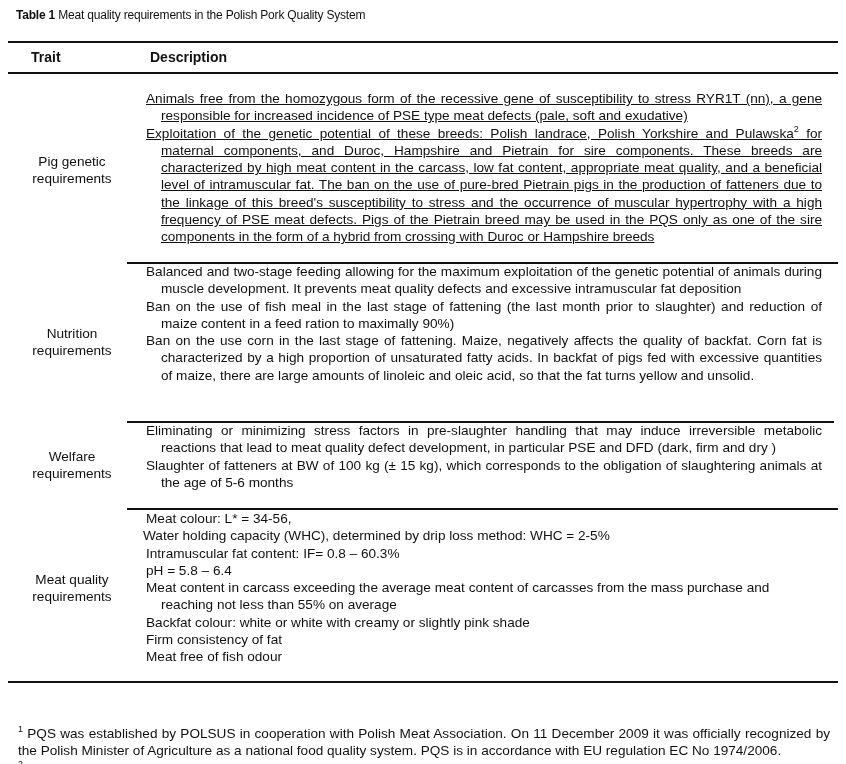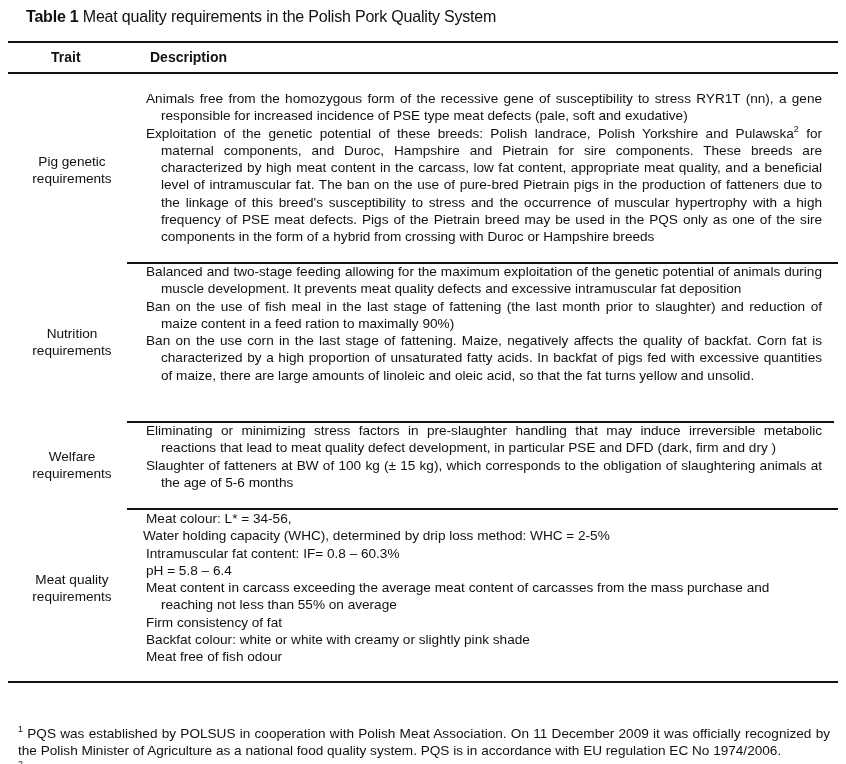--- a/index.html
+++ b/index.html
@@ -2,22 +2,22 @@
 <html><head>
 <meta charset="utf-8">
 <style>
   html, body { margin: 0; padding: 0; background: #ffffff; }
   body {
     width: 846px; height: 764px; position: relative; overflow: hidden;
     font-family: "Liberation Sans", sans-serif; color: #111;
     font-size: 13.4px;
   }
   .caption {
-    position: absolute; left: 26px; top: 8px;
-    font-size: 16px; letter-spacing: -0.2px;
+    position: absolute; left: 16px; top: 8px;
+    font-size: 12px; letter-spacing: -0.2px;
   }
   .caption b { font-weight: bold; }
   .hline { position: absolute; height: 1.5px; background: #111; }
   .th { position: absolute; top: 49px; font-weight: bold; font-size: 14px; }
   .trait {
     position: absolute; left: 10px; width: 124px; text-align: center;
     line-height: 17px; font-size: 13.6px;
   }
   .desc {
     position: absolute; left: 146px; width: 676px;
@@ -35,29 +35,29 @@
 </style>
 </head>
 <body>
 
 <div class="caption">
   <b>Table 1</b>
   <span>Meat quality requirements in the Polish Pork Quality System</span>
 </div>
 
 <div class="hline" style="left:8px; top:41px; width:830px;"></div>
-<div class="th" style="left:31px;margin-left:20px;">Trait</div>
+<div class="th" style="left:31px;">Trait</div>
 <div class="th" style="left:150px;">Description</div>
 <div class="hline" style="left:8px; top:72px; width:830px;"></div>
 
 <div class="trait" style="top:153px;">
   <div>Pig genetic</div>
   <div>requirements</div>
 </div>
-<div class="desc" style="top:90px;">
+<div class="desc" style="top:90px;text-decoration:underline;">
   <div class="item">Animals free from the homozygous form of the recessive gene of susceptibility to stress RYR1T (nn), a gene responsible for increased incidence of PSE type meat defects (pale, soft and exudative)</div>
   <div class="item"><span>Exploitation of the genetic potential of these breeds: Polish landrace, Polish Yorkshire and Pulawska</span><sup>2</sup><span> for maternal components, and Duroc, Hampshire and Pietrain for sire components. These breeds are characterized by high meat content in the carcass, low fat content, appropriate meat quality, and a beneficial level of intramuscular fat. The ban on the use of pure-bred Pietrain pigs in the production of fatteners due to the linkage of this breed's susceptibility to stress and the occurrence of muscular hypertrophy with a high frequency of PSE meat defects. Pigs of the Pietrain breed may be used in the PQS only as one of the sire components in the form of a hybrid from crossing with Duroc or Hampshire breeds</span></div>
 </div>
 <div class="hline" style="left:127px; top:262px; width:711px;"></div>
 
 <div class="trait" style="top:325px;">
   <div>Nutrition</div>
   <div>requirements</div>
 </div>
 <div class="desc" style="top:263px;">
@@ -80,22 +80,22 @@
 <div class="trait" style="top:571px;">
   <div>Meat quality</div>
   <div>requirements</div>
 </div>
 <div class="desc" style="top:510px;">
   <div class="item">Meat colour: L* = 34-56,</div>
   <div class="item" style="margin-left:-3px;">Water holding capacity (WHC), determined by drip loss method: WHC = 2-5%</div>
   <div class="item">Intramuscular fat content: IF= 0.8 – 60.3%</div>
   <div class="item">pH = 5.8 – 6.4</div>
   <div class="item" style="text-align:left;">Meat content in carcass exceeding the average meat content of carcasses from the mass purchase and reaching not less than 55% on average</div>
+  <div class="item">Backfat colour: white or white with creamy or slightly pink shade</div>
   <div class="item">Firm consistency of fat</div>
-  <div class="item">Backfat colour: white or white with creamy or slightly pink shade</div>
   <div class="item">Meat free of fish odour</div>
 </div>
 
 <div class="hline" style="left:8px; top:681px; width:830px;"></div>
 
 <div class="footnotes">
   <div><sup>1</sup> <span>PQS was established by POLSUS in cooperation with Polish Meat Association. On 11 December 2009 it was officially recognized by the Polish Minister of Agriculture as a national food quality system. PQS is in accordance with EU regulation EC No 1974/2006.</span></div>
   <div style="text-align:left;"><sup>2</sup><span>One of Polish heritage breeds</span></div>
 </div>
 

